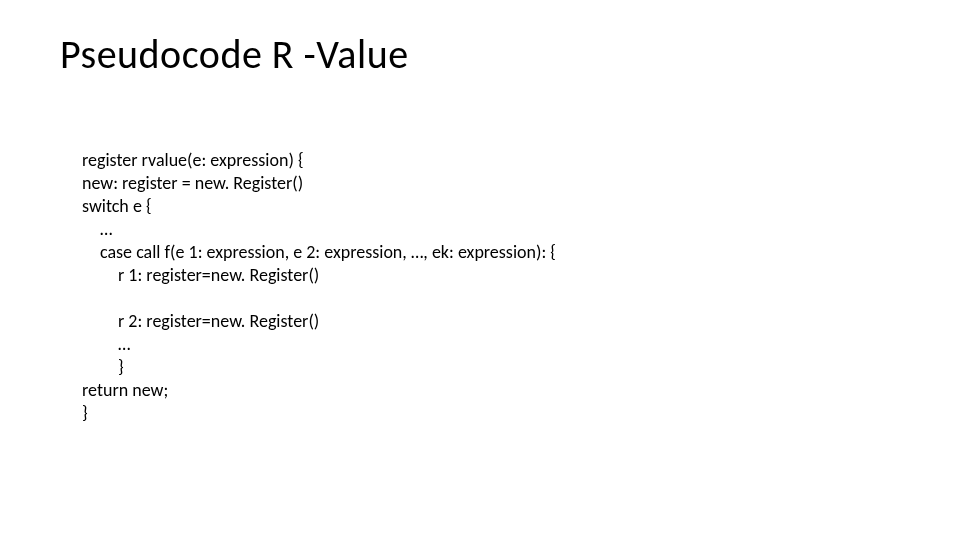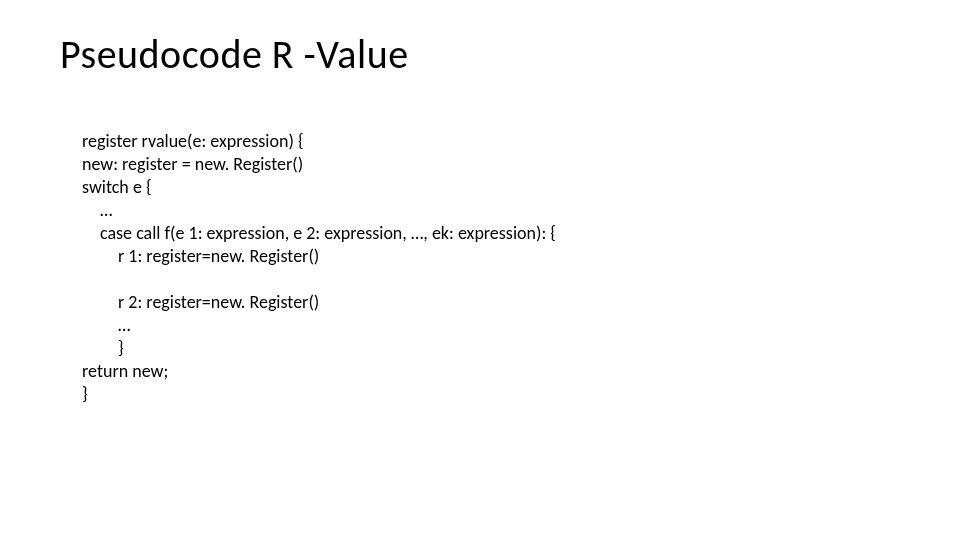--- a/index.html
+++ b/index.html
@@ -23,21 +23,21 @@
     left: 60px;
     top: 30px;
     font-size: 40px;
     font-weight: 400;
     letter-spacing: 0.5px;
     text-align: center;
   }
   .body {
     position: absolute;
     left: 82px;
-    top: 107px;
+    top: 126px;
     font-size: 18px;
     line-height: 1.28;
     font-weight: 400;
     white-space: pre;
   }
   .indent-1 { padding-left: 18px; display: inline-block; }
   .indent-2 { padding-left: 36px; display: inline-block; }
 </style>
 </head>
 <body>

